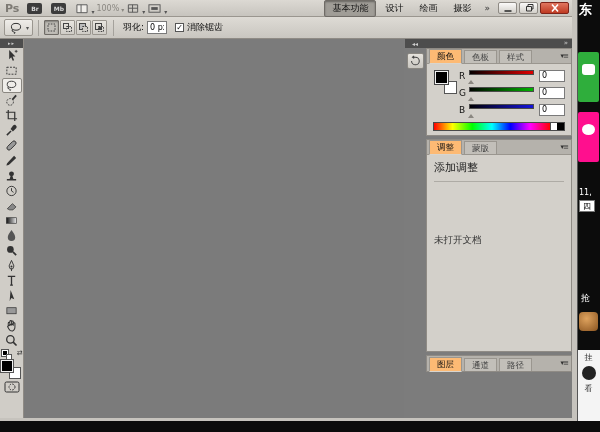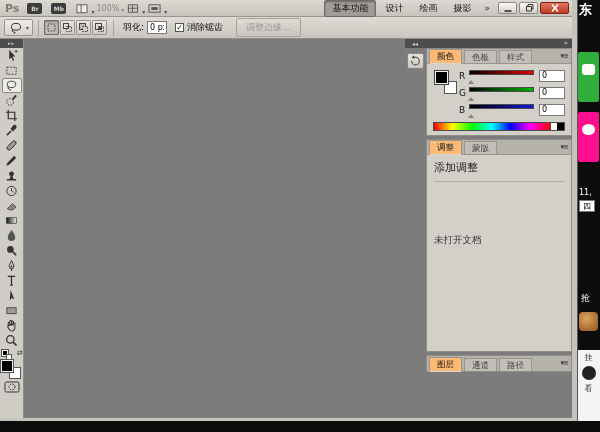--- a/index.html
+++ b/index.html
@@ -234,21 +234,20 @@
             <rect x="1.5" y="1.5" width="6" height="6" fill="none" stroke="#444"></rect>
             <rect x="4.5" y="4.5" width="5" height="5" fill="none" stroke="#444" stroke-dasharray="1.6 1.2"></rect>
             <rect x="4.5" y="4.5" width="3" height="3" fill="#444"></rect>
           </svg>
         </span>
       <span class="vsep"></span>
       <span class="opt-label">羽化:</span>
       <input class="feather-input" value="0 px" style="">
       <span class="checkbox">✓</span>
       <span class="opt-label" style="margin-left:0">消除锯齿</span>
-      <span class="refine-btn">调整边缘…</span>
     </div>
 
     <div class="main">
 
       <div class="toolbox">
         <div class="tbx-header">▸▸</div>
         <div class="tool">
             <svg width="13" height="13" viewBox="0 0 14 14">
               <path d="M4.5 1v10l2.2-2.2 1.6 3.9 1.5-.7-1.6-3.8h3z" fill="#333"></path>
               <path d="M10.5 2.5h3M12 1v3" stroke="#333" stroke-width=".9"></path>

